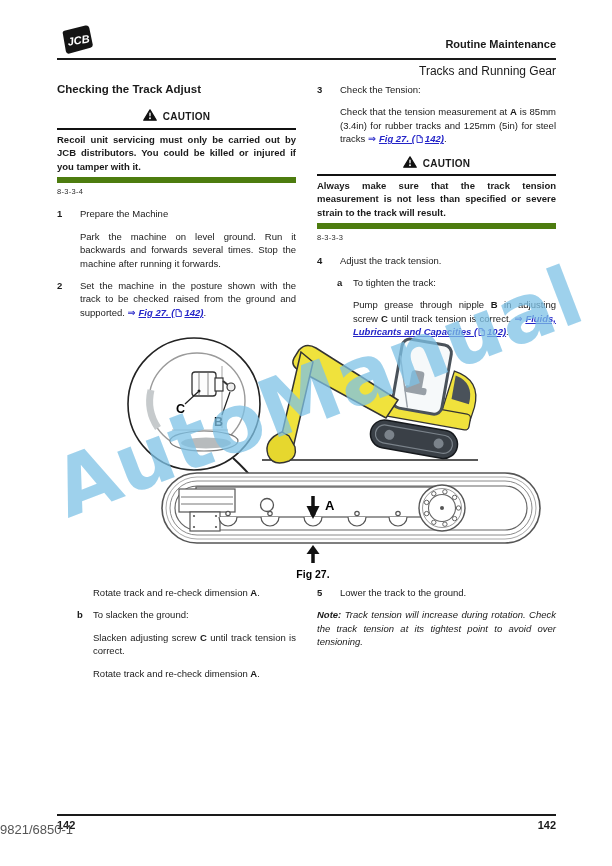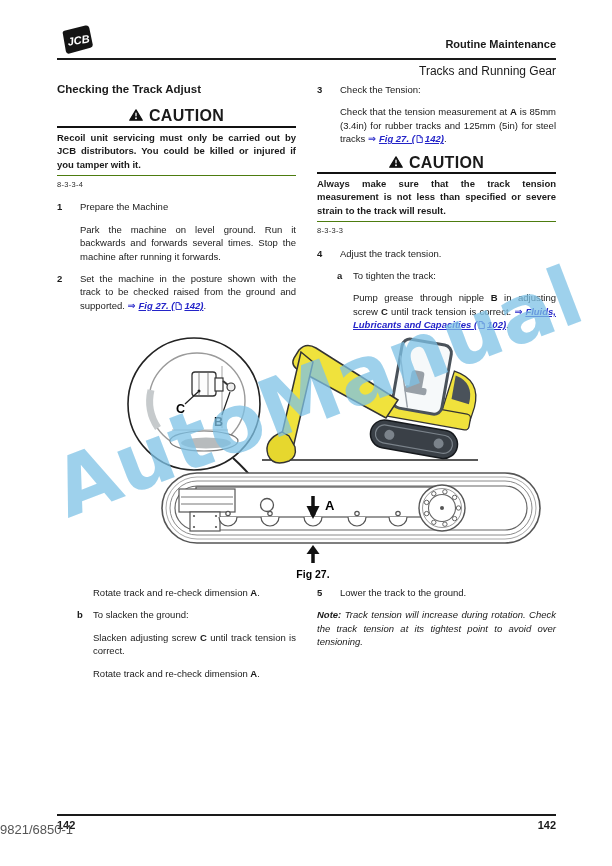--- a/index.html
+++ b/index.html
@@ -14,22 +14,22 @@
   #hdr-sub{right:56px;top:64px;font-size:12px}
   
   .col{position:absolute;width:239px;line-height:13.4px}
   #col-lt{left:57px;top:83px}
   #col-rt{left:317px;top:83px}
   #col-lb{left:57px;top:586px}
   #col-rb{left:317px;top:586px}
   .jt{text-align:justify}
   h1{font-size:11.5px;font-weight:bold;margin:0 0 13px}
   .caution-head{display:flex;justify-content:center;align-items:center;gap:6px;
-                font-weight:bold;font-size:16px;margin-bottom:3px;letter-spacing:.3px}
-  .caution-body{border-top:2px solid #111;border-bottom:1px solid #4d7c0f;font-weight:bold;
+                font-weight:bold;font-size:10px;margin-bottom:3px;letter-spacing:.3px}
+  .caution-body{border-top:2px solid #111;border-bottom:6px solid #4d7c0f;font-weight:bold;
                 padding:3px 0 4px;text-align:justify}
   .caution-code{font-size:7.5px;color:#2e2e2e;padding-top:2px;letter-spacing:.3px}
   #col-rt .caution{margin-top:10px}
   .step{display:flex;margin-top:9px}
   .step .num{flex:0 0 23px;font-weight:bold}
   .step .txt{flex:1}
   .step.sub{padding-left:20px}
   .step.sub .num{flex:0 0 16px}
   .p1{margin:9px 0 0 23px}
   .p2{margin:9px 0 0 36px}

